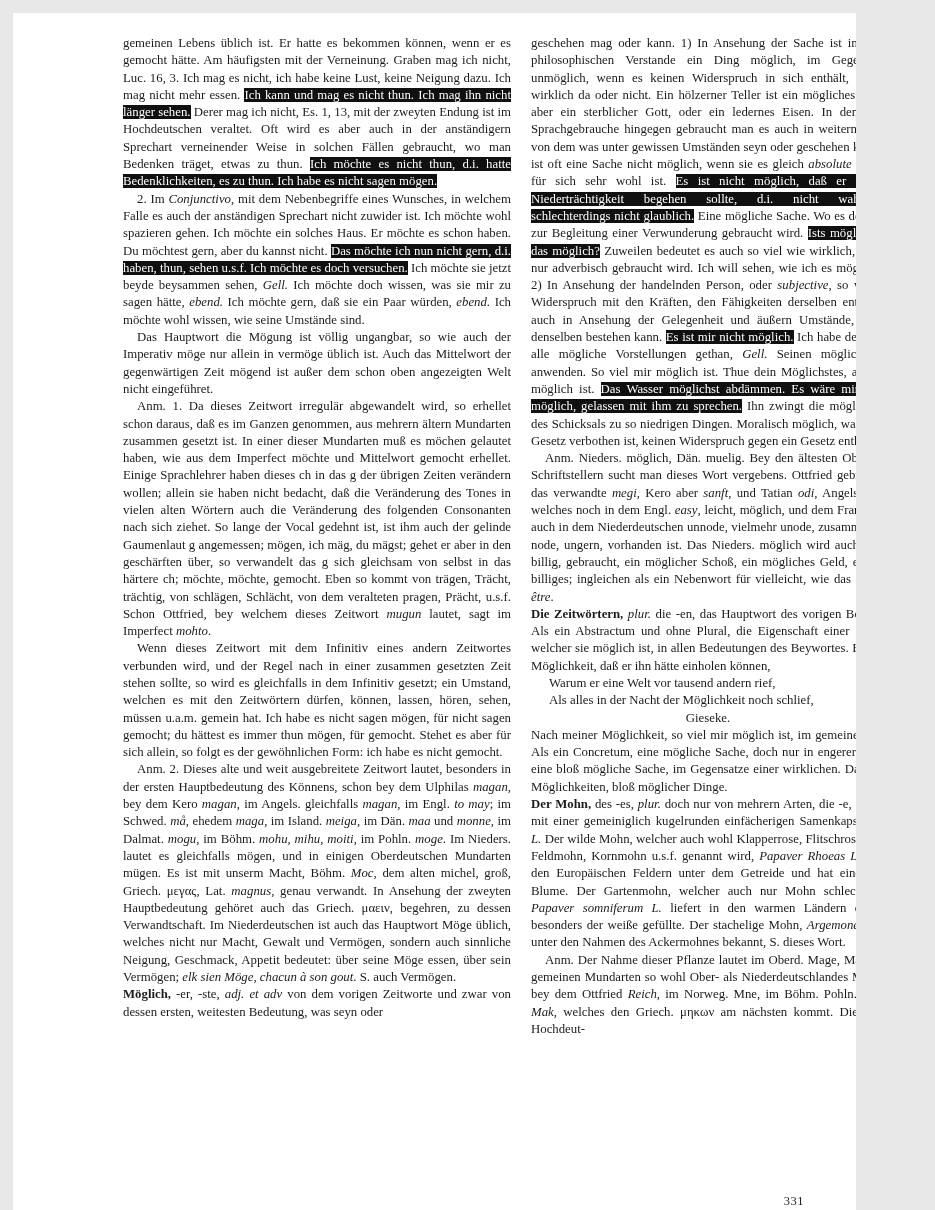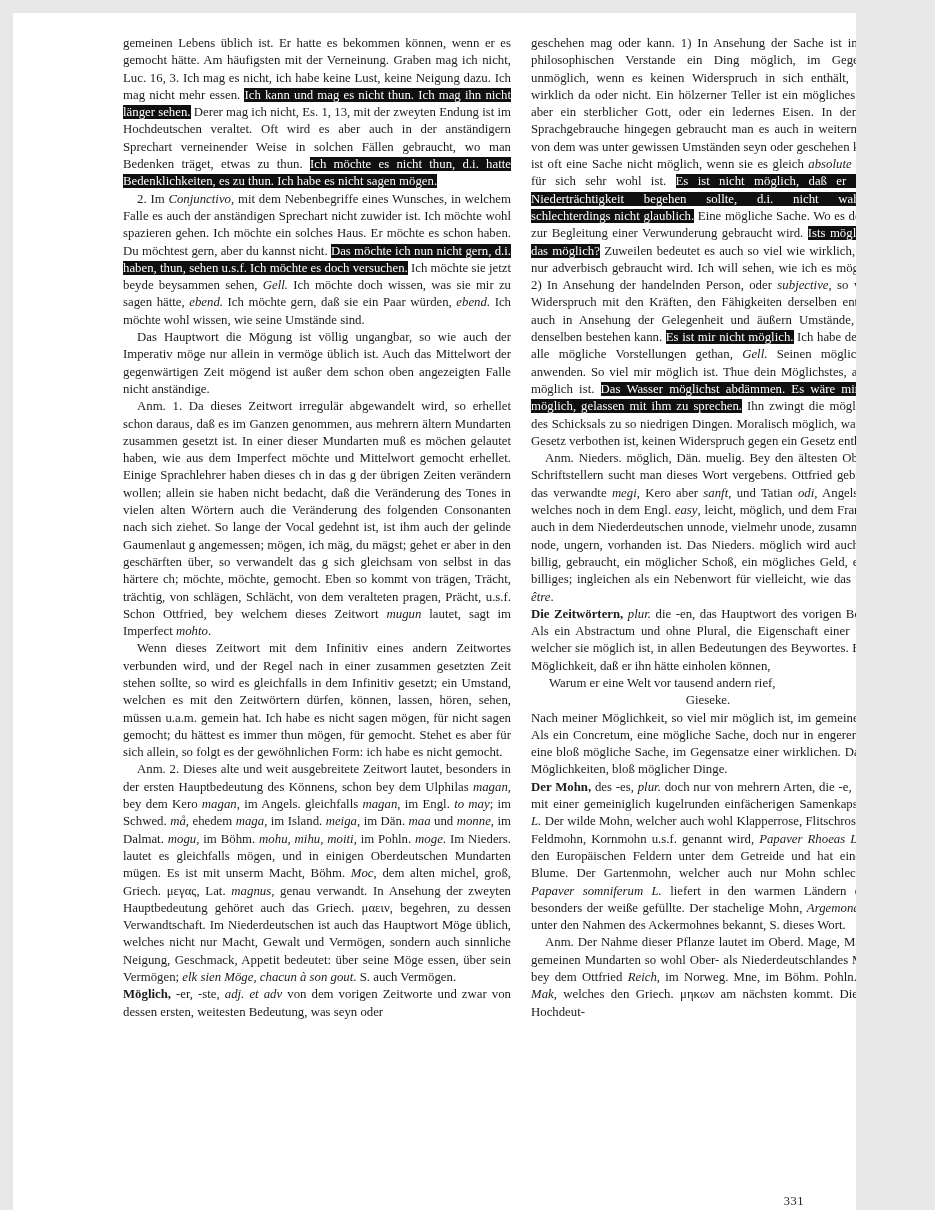--- a/index.html
+++ b/index.html
@@ -44,31 +44,32 @@
   }
 </style>
 </head>
 <body>
 
 <div class="page">
   <div class="columns">
     <div class="col">
         <p class="para cont">gemeinen Lebens üblich ist. Er hatte es bekommen können, wenn er es gemocht hätte. Am häufigsten mit der Verneinung. Graben mag ich nicht, Luc. 16, 3. Ich mag es nicht, ich habe keine Lust, keine Neigung dazu. Ich mag nicht mehr essen. <span class="hl">Ich kann und mag es nicht thun. Ich mag ihn nicht länger sehen.</span> Derer mag ich nicht, Es. 1, 13, mit der zweyten Endung ist im Hochdeutschen veraltet. Oft wird es aber auch in der anständigern Sprechart verneinender Weise in solchen Fällen gebraucht, wo man Bedenken träget, etwas zu thun. <span class="hl">Ich möchte es nicht thun, d.i. hatte Bedenklichkeiten, es zu thun. Ich habe es nicht sagen mögen.</span></p>
         <p class="para ind">2. Im <span class="i">Conjunctivo</span>, mit dem Nebenbegriffe eines Wunsches, in welchem Falle es auch der anständigen Sprechart nicht zuwider ist. Ich möchte wohl spazieren gehen. Ich möchte ein solches Haus. Er möchte es schon haben. Du möchtest gern, aber du kannst nicht. <span class="hl">Das möchte ich nun nicht gern, d.i. haben, thun, sehen u.s.f. Ich möchte es doch versuchen.</span> Ich möchte sie jetzt beyde beysammen sehen, <span class="i">Gell.</span> Ich möchte doch wissen, was sie mir zu sagen hätte, <span class="i">ebend.</span> Ich möchte gern, daß sie ein Paar würden, <span class="i">ebend.</span> Ich möchte wohl wissen, wie seine Umstände sind.</p>
-        <p class="para ind">Das Hauptwort die Mögung ist völlig ungangbar, so wie auch der Imperativ möge nur allein in vermöge üblich ist. Auch das Mittelwort der gegenwärtigen Zeit mögend ist außer dem schon oben angezeigten Falle nicht anständige.</p>
+        <p class="para ind">Das Hauptwort die Mögung ist völlig ungangbar, so wie auch der Imperativ möge nur allein in vermöge üblich ist. Auch das Mittelwort der gegenwärtigen Zeit mögend ist außer dem schon oben angezeigten Welt nicht eingeführet.</p>
         <p class="para ind">Anm. 1. Da dieses Zeitwort irregulär abgewandelt wird, so erhellet schon daraus, daß es im Ganzen genommen, aus mehrern ältern Mundarten zusammen gesetzt ist. In einer dieser Mundarten muß es möchen gelautet haben, wie aus dem Imperfect möchte und Mittelwort gemocht erhellet. Einige Sprachlehrer haben dieses ch in das g der übrigen Zeiten verändern wollen; allein sie haben nicht bedacht, daß die Veränderung des Tones in vielen alten Wörtern auch die Veränderung des folgenden Consonanten nach sich ziehet. So lange der Vocal gedehnt ist, ist ihm auch der gelinde Gaumenlaut g angemessen; mögen, ich mäg, du mägst; gehet er aber in den geschärften über, so verwandelt das g sich gleichsam von selbst in das härtere ch; möchte, möchte, gemocht. Eben so kommt von trägen, Trächt, trächtig, von schlägen, Schlächt, von dem veralteten pragen, Prächt, u.s.f. Schon Ottfried, bey welchem dieses Zeitwort <span class="i">mugun</span> lautet, sagt im Imperfect <span class="i">mohto</span>.</p>
         <p class="para ind">Wenn dieses Zeitwort mit dem Infinitiv eines andern Zeitwortes verbunden wird, und der Regel nach in einer zusammen gesetzten Zeit stehen sollte, so wird es gleichfalls in dem Infinitiv gesetzt; ein Umstand, welchen es mit den Zeitwörtern dürfen, können, lassen, hören, sehen, müssen u.a.m. gemein hat. Ich habe es nicht sagen mögen, für nicht sagen gemocht; du hättest es immer thun mögen, für gemocht. Stehet es aber für sich allein, so folgt es der gewöhnlichen Form: ich habe es nicht gemocht.</p>
         <p class="para ind">Anm. 2. Dieses alte und weit ausgebreitete Zeitwort lautet, besonders in der ersten Hauptbedeutung des Könnens, schon bey dem Ulphilas <span class="i">magan</span>, bey dem Kero <span class="i">magan</span>, im Angels. gleichfalls <span class="i">magan</span>, im Engl. <span class="i">to may</span>; im Schwed. <span class="i">må</span>, ehedem <span class="i">maga</span>, im Island. <span class="i">meiga</span>, im Dän. <span class="i">maa</span> und <span class="i">monne</span>, im Dalmat. <span class="i">mogu</span>, im Böhm. <span class="i">mohu, mihu, moiti</span>, im Pohln. <span class="i">moge</span>. Im Nieders. lautet es gleichfalls mögen, und in einigen Oberdeutschen Mundarten mügen. Es ist mit unserm Macht, Böhm. <span class="i">Moc</span>, dem alten michel, groß, Griech. μεγας, Lat. <span class="i">magnus</span>, genau verwandt. In Ansehung der zweyten Hauptbedeutung gehöret auch das Griech. μαειν, begehren, zu dessen Verwandtschaft. Im Niederdeutschen ist auch das Hauptwort Möge üblich, welches nicht nur Macht, Gewalt und Vermögen, sondern auch sinnliche Neigung, Geschmack, Appetit bedeutet: über seine Möge essen, über sein Vermögen; <span class="i">elk sien Möge, chacun à son gout</span>. S. auch Vermögen.</p>
         <p class="para entry"><span class="b">Möglich,</span> -er, -ste, <span class="i">adj. et adv</span> von dem vorigen Zeitworte und zwar von dessen ersten, weitesten Bedeutung, was seyn oder</p>
       </div>
     <div class="col">
         <p class="para cont">geschehen mag oder kann. 1) In Ansehung der Sache ist im schärfsten philosophischen Verstande ein Ding möglich, im Gegensatze des unmöglich, wenn es keinen Widerspruch in sich enthält, es sey nun wirklich da oder nicht. Ein hölzerner Teller ist ein mögliches Ding, nicht aber ein sterblicher Gott, oder ein ledernes Eisen. In dem gemeinen Sprachgebrauche hingegen gebraucht man es auch in weiterm Verstande, von dem was unter gewissen Umständen seyn oder geschehen kann, und da ist oft eine Sache nicht möglich, wenn sie es gleich <span class="i">absolute</span> oder an und für sich sehr wohl ist. <span class="hl">Es ist nicht möglich, daß er eine solche Niederträchtigkeit begehen sollte, d.i. nicht wahrscheinlich, schlechterdings nicht glaublich.</span> Eine mögliche Sache. Wo es denn auch oft zur Begleitung einer Verwunderung gebraucht wird. <span class="hl">Ists möglich? Wie ist das möglich?</span> Zuweilen bedeutet es auch so viel wie wirklich, wo es doch nur adverbisch gebraucht wird. Ich will sehen, wie ich es möglich mache. 2) In Ansehung der handelnden Person, oder <span class="i">subjective</span>, so wohl keinen Widerspruch mit den Kräften, den Fähigkeiten derselben enthaltend, als auch in Ansehung der Gelegenheit und äußern Umstände, was neben denselben bestehen kann. <span class="hl">Es ist mir nicht möglich.</span> Ich habe deiner Tochter alle mögliche Vorstellungen gethan, <span class="i">Gell.</span> Seinen möglichsten Fleiß anwenden. So viel mir möglich ist. Thue dein Möglichstes, alles was dir möglich ist. <span class="hl">Das Wasser möglichst abdämmen. Es wäre mir jetzt nicht möglich, gelassen mit ihm zu sprechen.</span> Ihn zwingt die möglichste Härte des Schicksals zu so niedrigen Dingen. Moralisch möglich, was durch kein Gesetz verbothen ist, keinen Widerspruch gegen ein Gesetz enthält.</p>
         <p class="para ind">Anm. Nieders. möglich, Dän. muelig. Bey den ältesten Oberdeutschen Schriftstellern sucht man dieses Wort vergebens. Ottfried gebraucht dafür das verwandte <span class="i">megi</span>, Kero aber <span class="i">sanft</span>, und Tatian <span class="i">odi</span>, Angels. <span class="i">ead, eath</span>, welches noch in dem Engl. <span class="i">easy</span>, leicht, möglich, und dem Franz. <span class="i">aise</span>, wie auch in dem Niederdeutschen unnode, vielmehr unode, zusammen gezogen node, ungern, vorhanden ist. Das Nieders. möglich wird auch für mäßig, billig, gebraucht, ein möglicher Schoß, ein mögliches Geld, ein mäßiges, billiges; ingleichen als ein Nebenwort für vielleicht, wie das Franz. <span class="i">peut-être</span>.</p>
         <p class="para entry"><span class="b">Die Zeitwörtern,</span> <span class="i">plur.</span> die -en, das Hauptwort des vorigen Beywortes. 1) Als ein Abstractum und ohne Plural, die Eigenschaft einer Sache, nach welcher sie möglich ist, in allen Bedeutungen des Beywortes. Es war keine Möglichkeit, daß er ihn hätte einholen können,</p>
         <p class="para verse">Warum er eine Welt vor tausend andern rief,</p>
+        <p class="para verse">Als alles in der Nacht der Möglichkeit noch schlief,</p>
         <p class="para attrib">Gieseke.</p>
         <p class="para cont">Nach meiner Möglichkeit, so viel mir möglich ist, im gemeinen Leben. 2) Als ein Concretum, eine mögliche Sache, doch nur in engerer Bedeutung, eine bloß mögliche Sache, im Gegensatze einer wirklichen. Das Reich der Möglichkeiten, bloß möglicher Dinge.</p>
         <p class="para entry"><span class="b">Der Mohn,</span> des -es, <span class="i">plur.</span> doch nur von mehrern Arten, die -e, eine Pflanze mit einer gemeiniglich kugelrunden einfächerigen Samenkapsel; <span class="i">Papaver L.</span> Der wilde Mohn, welcher auch wohl Klapperrose, Flitschrose, Kornrose, Feldmohn, Kornmohn u.s.f. genannt wird, <span class="i">Papaver Rhoeas L.</span> wohnt auf den Europäischen Feldern unter dem Getreide und hat eine hochrothe Blume. Der Gartenmohn, welcher auch nur Mohn schlechthin heißt, <span class="i">Papaver somniferum L.</span> liefert in den warmen Ländern das Opium, besonders der weiße gefüllte. Der stachelige Mohn, <span class="i">Argemone L.</span> ist auch unter den Nahmen des Ackermohnes bekannt, S. dieses Wort.</p>
         <p class="para ind">Anm. Der Nahme dieser Pflanze lautet im Oberd. Mage, Magen, in den gemeinen Mundarten so wohl Ober- als Niederdeutschlandes Mahn, schon bey dem Ottfried <span class="i">Reich</span>, im Norweg. Mne, im Böhm. Pohln. und Wend. <span class="i">Mak</span>, welches den Griech. μηκων am nächsten kommt. Die anständige Hochdeut-</p>
       </div>
   </div>
   <div class="pagenum">331</div>
 </div>
 
 </body></html>

